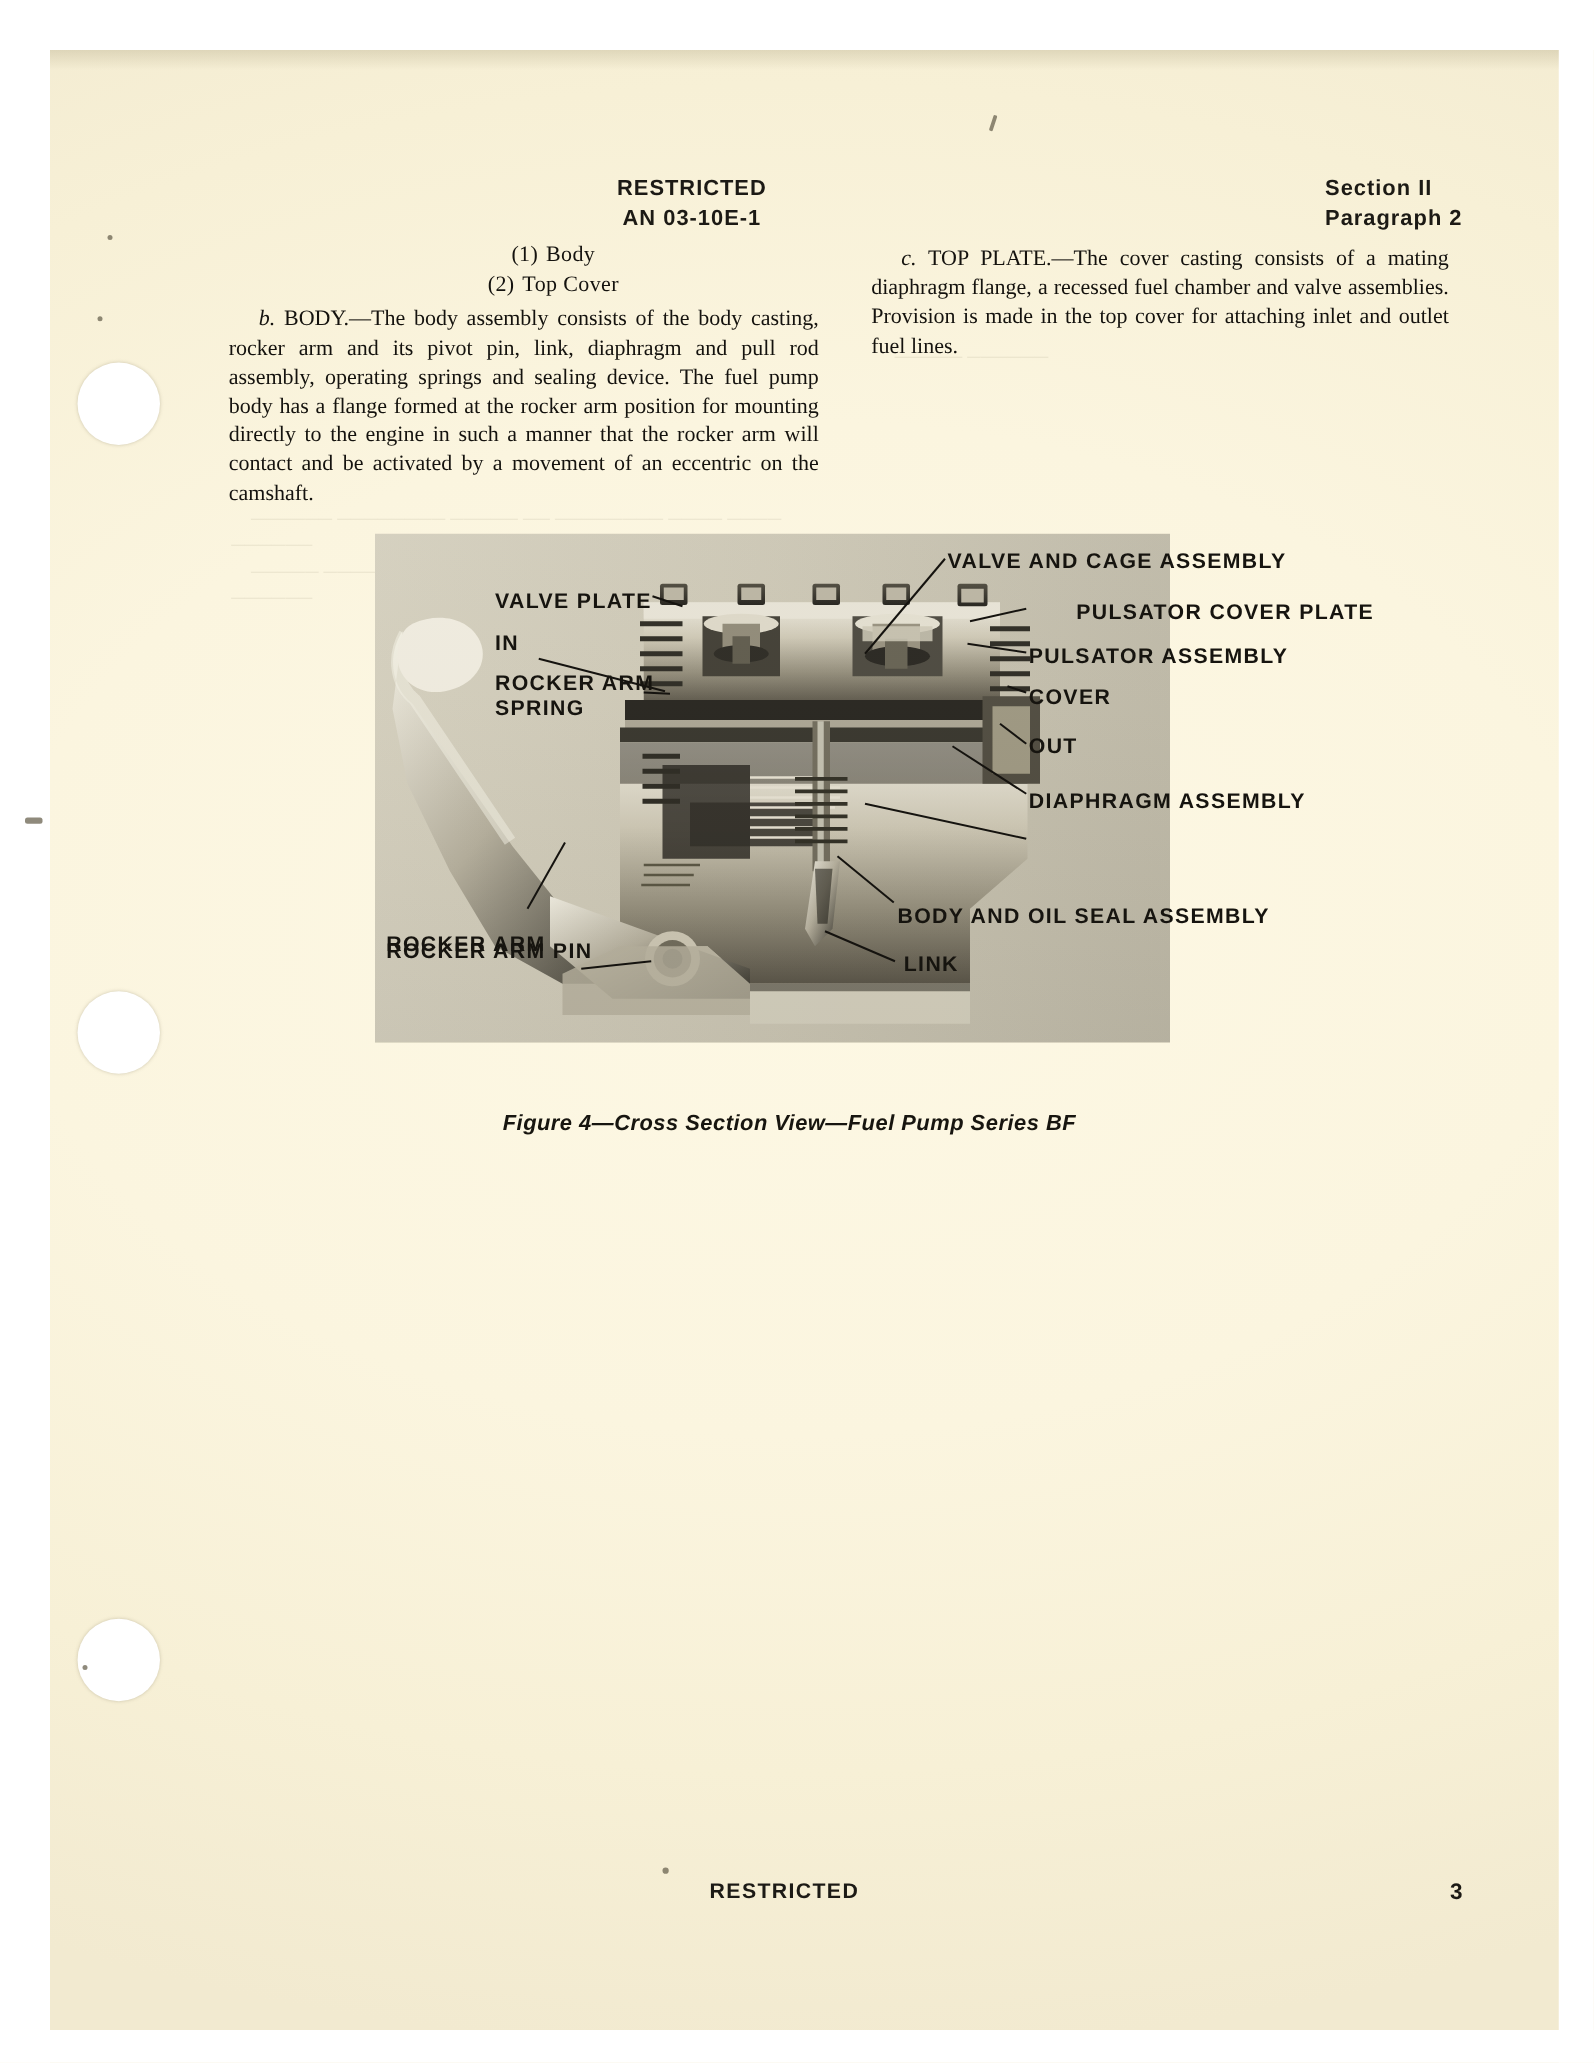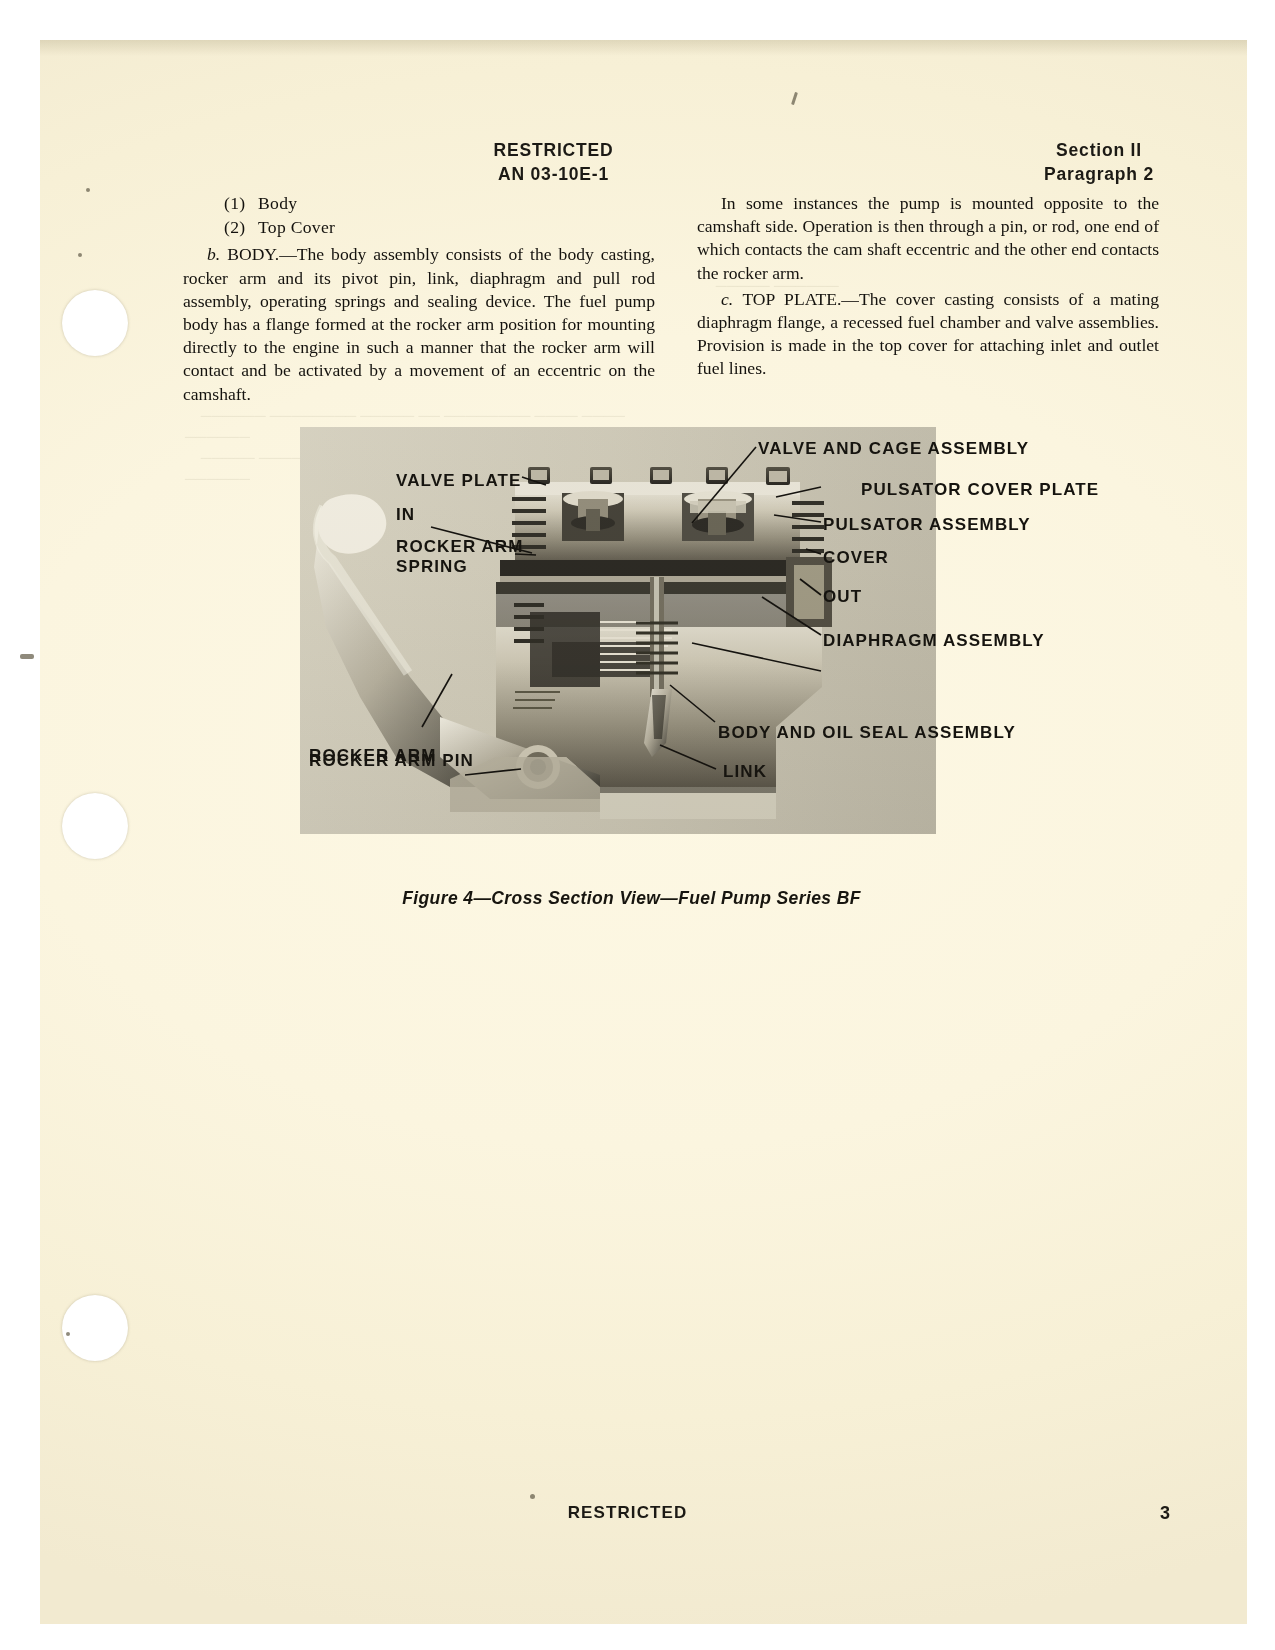--- a/index.html
+++ b/index.html
@@ -90,22 +90,22 @@
     letter-spacing: 0.8px;
     color: #1c1a15;
     line-height: 24px;
   }
   .runhead-center {
     left: 0; width: 1275px;
     text-align: center;
     transform: translateX(-84px);
   }
   .runhead-right {
-    right: 121px;
-    text-align: center;
+    right: 105px;
+    text-align: left;
   }
   .runhead .l2 { display: block; }
 
   
   .col {
     position: absolute;
     top: 192px;
     font-family: "Liberation Serif", serif;
     font-size: 17.6px;
     line-height: 23.2px;
@@ -114,21 +114,21 @@
     text-justify: inter-word;
     -webkit-hyphens: none;
     hyphens: none;
   }
   .col-left  { left: 183px; width: 472px; }
   .col-right { left: 697px; width: 462px; }
 
   .listline {
     margin: 0 0 1px 0;
     padding-left: 41px;
-    text-align: left;
+    text-align: center;
     letter-spacing: 0.3px;
   }
   .listline .num { display: inline-block; width: 34px; }
 
   p.para {
     margin: 0;
     text-indent: 24px;
   }
   p.para.tight { margin-top: 4px; }
   .ital { font-style: italic; }
@@ -247,21 +247,20 @@
     <div class="listline">
       <span class="num">(1)</span><span>Body</span>
     </div>
     <div class="listline">
       <span class="num">(2)</span><span>Top Cover</span>
     </div>
     <p class="para tight"><span class="ital">b.</span> <span>BODY.</span><span>—The body assembly consists of the body casting, rocker arm and its pivot pin, link, diaphragm and pull rod assembly, operating springs and sealing device. The fuel pump body has a flange formed at the rocker arm position for mounting directly to the engine in such a manner that the rocker arm will contact and be activated by a movement of an eccentric on the camshaft.</span></p>
   </div>
 
   <div class="col col-right">
-    <p class="para">In some instances the pump is mounted opposite to the camshaft side. Operation is then through a pin, or rod, one end of which contacts the cam shaft eccentric and the other end contacts the rocker arm.</p>
     <p class="para" style="margin-top:3px;"><span class="ital">c.</span> <span>TOP PLATE.</span><span>—The cover casting consists of a mating diaphragm flange, a recessed fuel chamber and valve assemblies. Provision is made in the top cover for attaching inlet and outlet fuel lines.</span></p>
   </div>
 
   <div id="figure">
     <svg width="636" height="407" viewBox="0 0 636 407">
       <defs>
         <linearGradient id="metal" x1="0" y1="0" x2="0" y2="1">
           <stop offset="0%" stop-color="#efece1"></stop>
           <stop offset="35%" stop-color="#cdc7b4"></stop>
           <stop offset="70%" stop-color="#8d8775"></stop>

